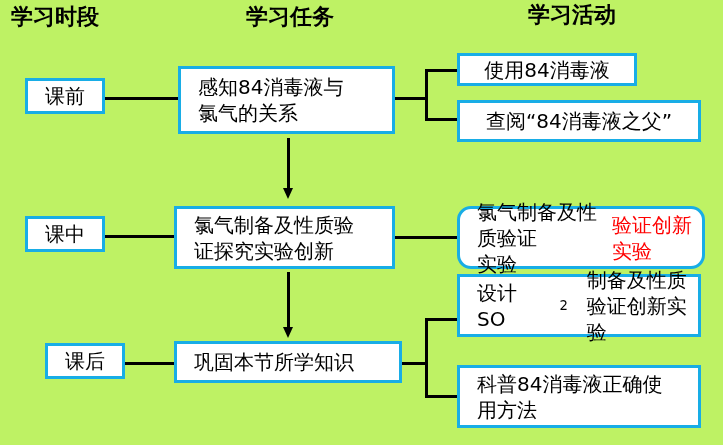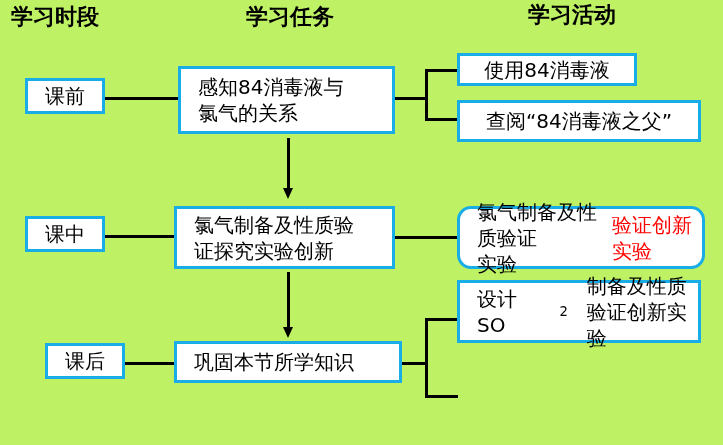--- a/index.html
+++ b/index.html
@@ -63,21 +63,21 @@
 
   
   #task-box-1 { left: 178px; top: 66px;  width: 217px; height: 68px; }
   #task-box-2 { left: 174px; top: 206px; width: 221px; height: 63px; }
   #task-box-3 { left: 174px; top: 341px; width: 228px; height: 42px; }
 
   
   #activity-box-1 { left: 457px; top: 53px;  width: 180px; height: 33px; }
   #activity-box-2 { left: 457px; top: 100px; width: 244px; height: 42px; }
   #activity-box-3 { left: 457px; top: 206px; width: 248px; height: 63px; border-radius: 14px; }
-  #activity-box-4 { left: 457px; top: 280px; width: 244px; height: 63px; gap: 19px; }
+  #activity-box-4 { left: 457px; top: 274px; width: 244px; height: 63px; gap: 19px; }
   #activity-box-5 { left: 457px; top: 365px; width: 244px; height: 63px; }
 
   .red { color: #FF0000; }
   sub { font-size: 0.66em; vertical-align: -0.22em; }
 
   
   .line {
     position: absolute;
     background: #000000;
   }
@@ -172,14 +172,16 @@
   <div class="box left" id="activity-box-3">
     <span>氯气制备及性质验证
 实验</span><span class="red">验证创新实验</span>
   </div>
 
   <div class="box left" id="activity-box-4">
     <span>设计SO</span><sub>2</sub><span>制备及性质
 验证创新实验</span>
   </div>
 
+  <div class="box left" id="activity-box-5">科普84消毒液正确使
+用方法</div>
 
 </div>
 
 </body></html>

